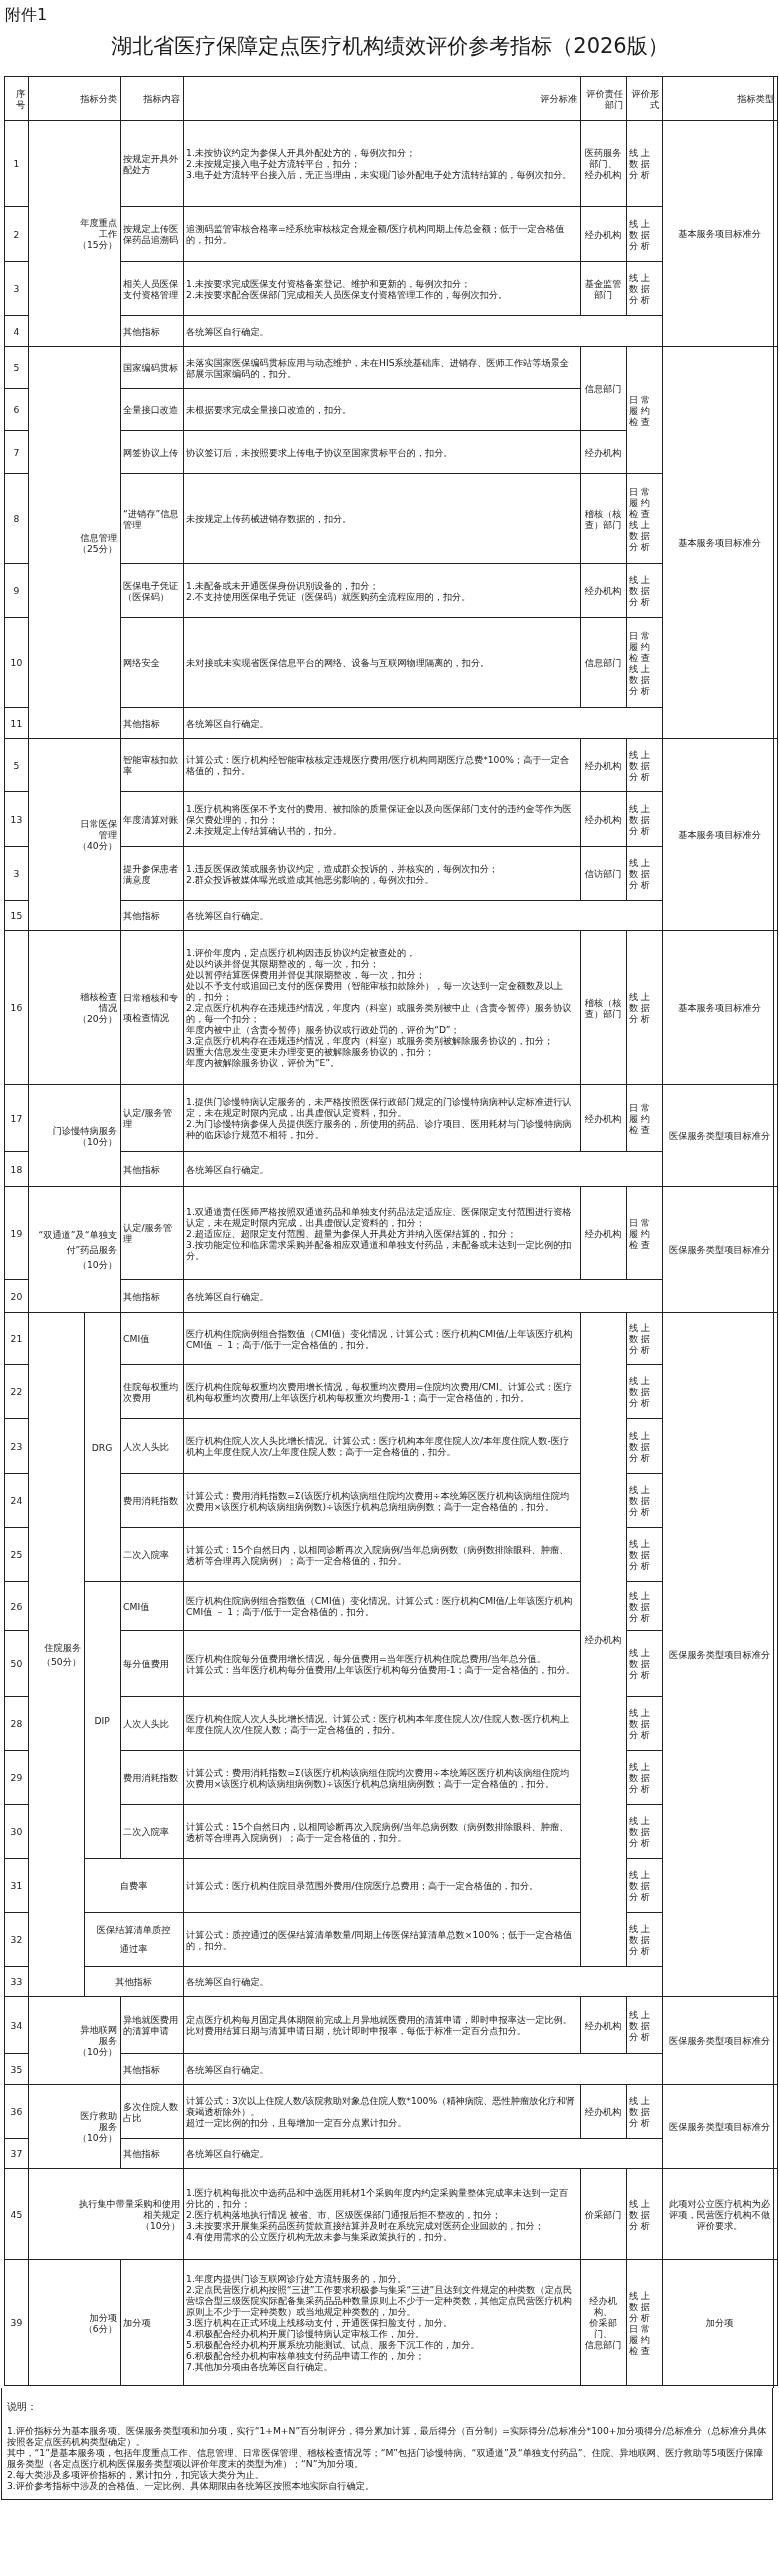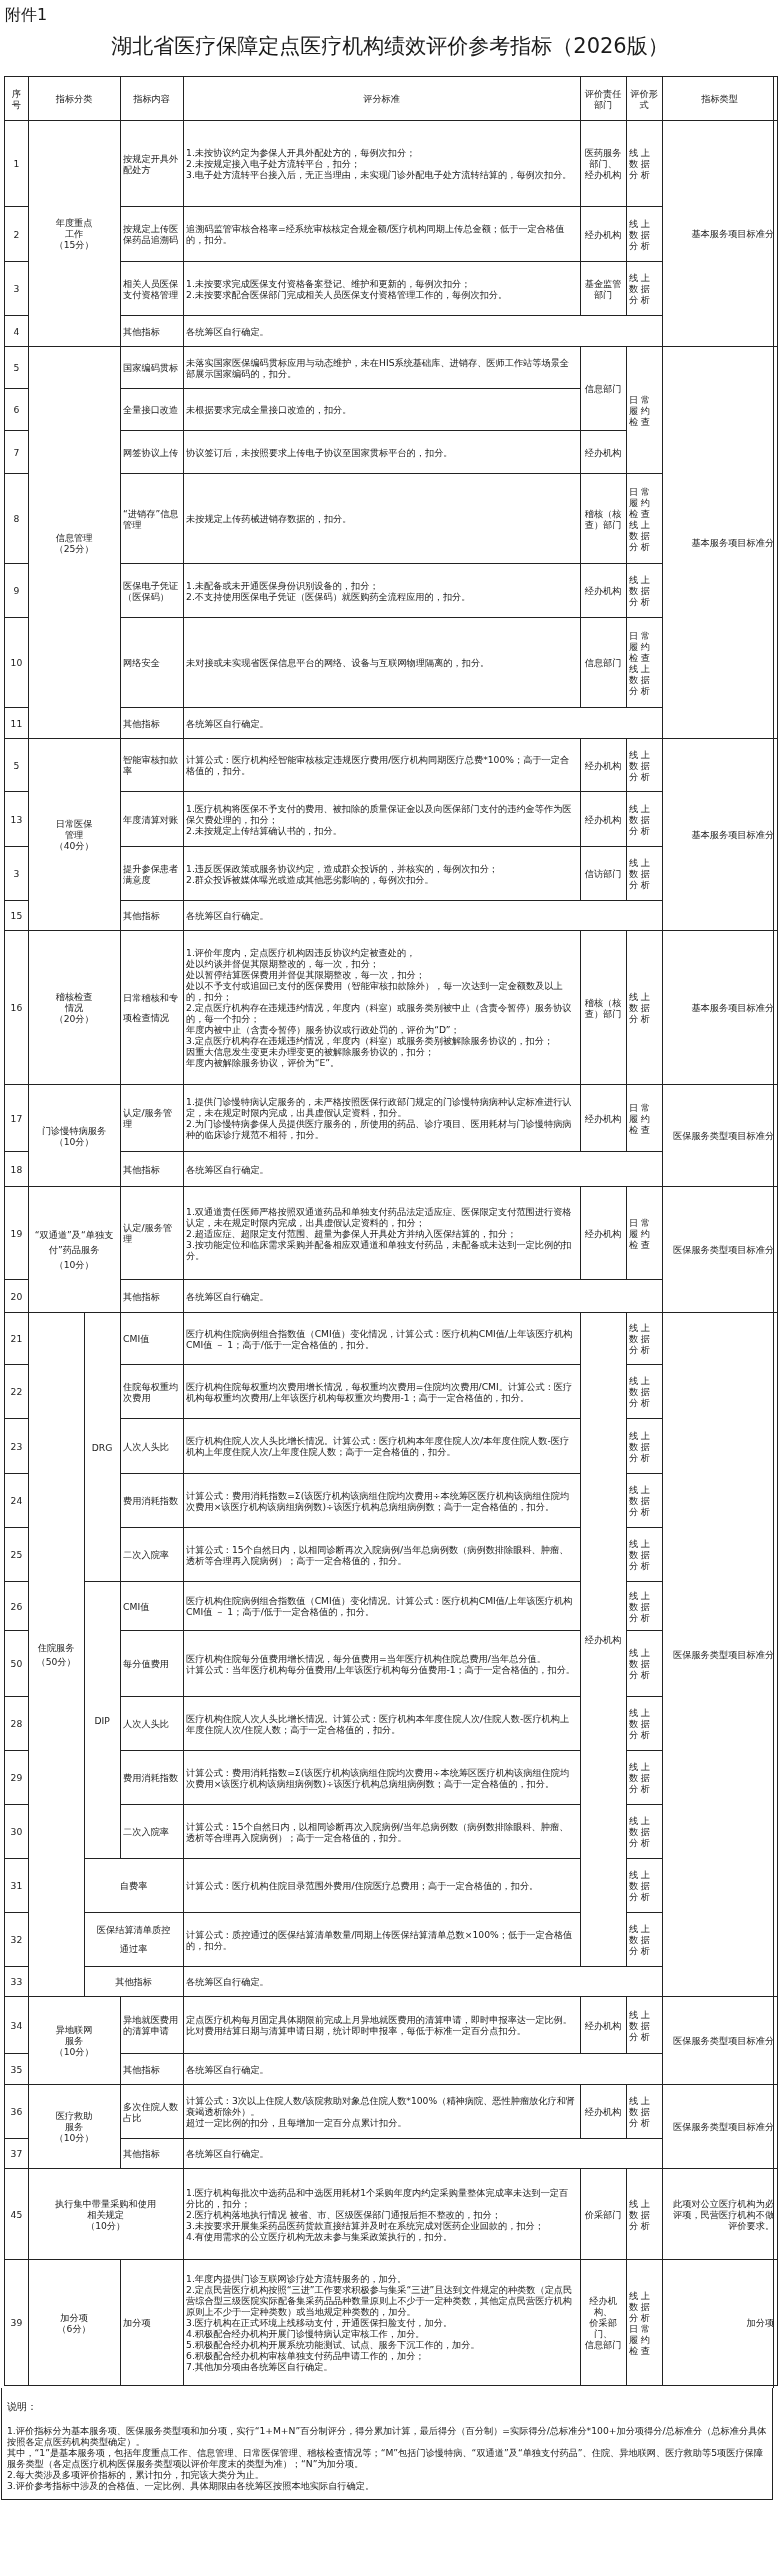--- a/index.html
+++ b/index.html
@@ -3,27 +3,27 @@
 <meta charset="utf-8">
 <style>
   html, body { margin:0; padding:0; background:#ffffff; }
   body { width:780px; height:2576px; position:relative; font-family:"DejaVu Sans","Liberation Sans",sans-serif; color:#1a1a1a; overflow:hidden; }
   .attach { position:absolute; left:5px; top:5px; font-size:16px; }
   .title { position:absolute; left:0; width:780px; top:32px; text-align:center; font-size:21px; letter-spacing:0px; }
   table.grid { position:absolute; left:4.2px; top:76px; border-collapse:collapse; table-layout:fixed; width:772px; }
   table.grid td { border:1.1px solid #222; font-size:9.2px; line-height:11px; padding:0.8px 2.5px; vertical-align:middle; overflow:hidden; word-break:break-all; }
   .c { text-align:center; }
   .l { text-align:left; }
-  .hdr td { font-size:10px; text-align:center; }
+  .hdr td { font-size:10px; text-align:right; }
   .seq { text-align:center; font-size:9.2px; }
-  .cat { text-align:center; font-size:10px; line-height:22px; }
+  .cat { text-align:right; font-size:10px; line-height:22px; }
   .crit { font-size:9.2px; line-height:11px; }
   .dept { text-align:center; font-size:9.6px; }
   .form { text-align:left; font-size:9.6px; letter-spacing:2.5px; padding-left:3.3px;margin-top:28px; }
-  .type { text-align:right; font-size:10px; padding-left:3.3px; }
+  .type { text-align:center; font-size:10px; padding-left:3.3px; }
   .pre { white-space:pre-line; }
   .noteBox { position:absolute; left:1px; top:2388px; width:770px; height:111px; border:1.1px solid #222; border-top:none; font-size:9.2px; line-height:11px; }
   .noteHead { position:absolute; left:5px; top:13.4px; font-size:10px; }
   .noteBody { position:absolute; left:5px; top:37px; right:3.3px; white-space:pre-line; }
   .edge { position:absolute; left:773px; top:76px; width:5px; height:2312px; border-left:1.1px solid #222; border-right:1.1px solid #222; }
 </style>
 </head>
 <body>
 
 <div class="attach">附件1</div>

